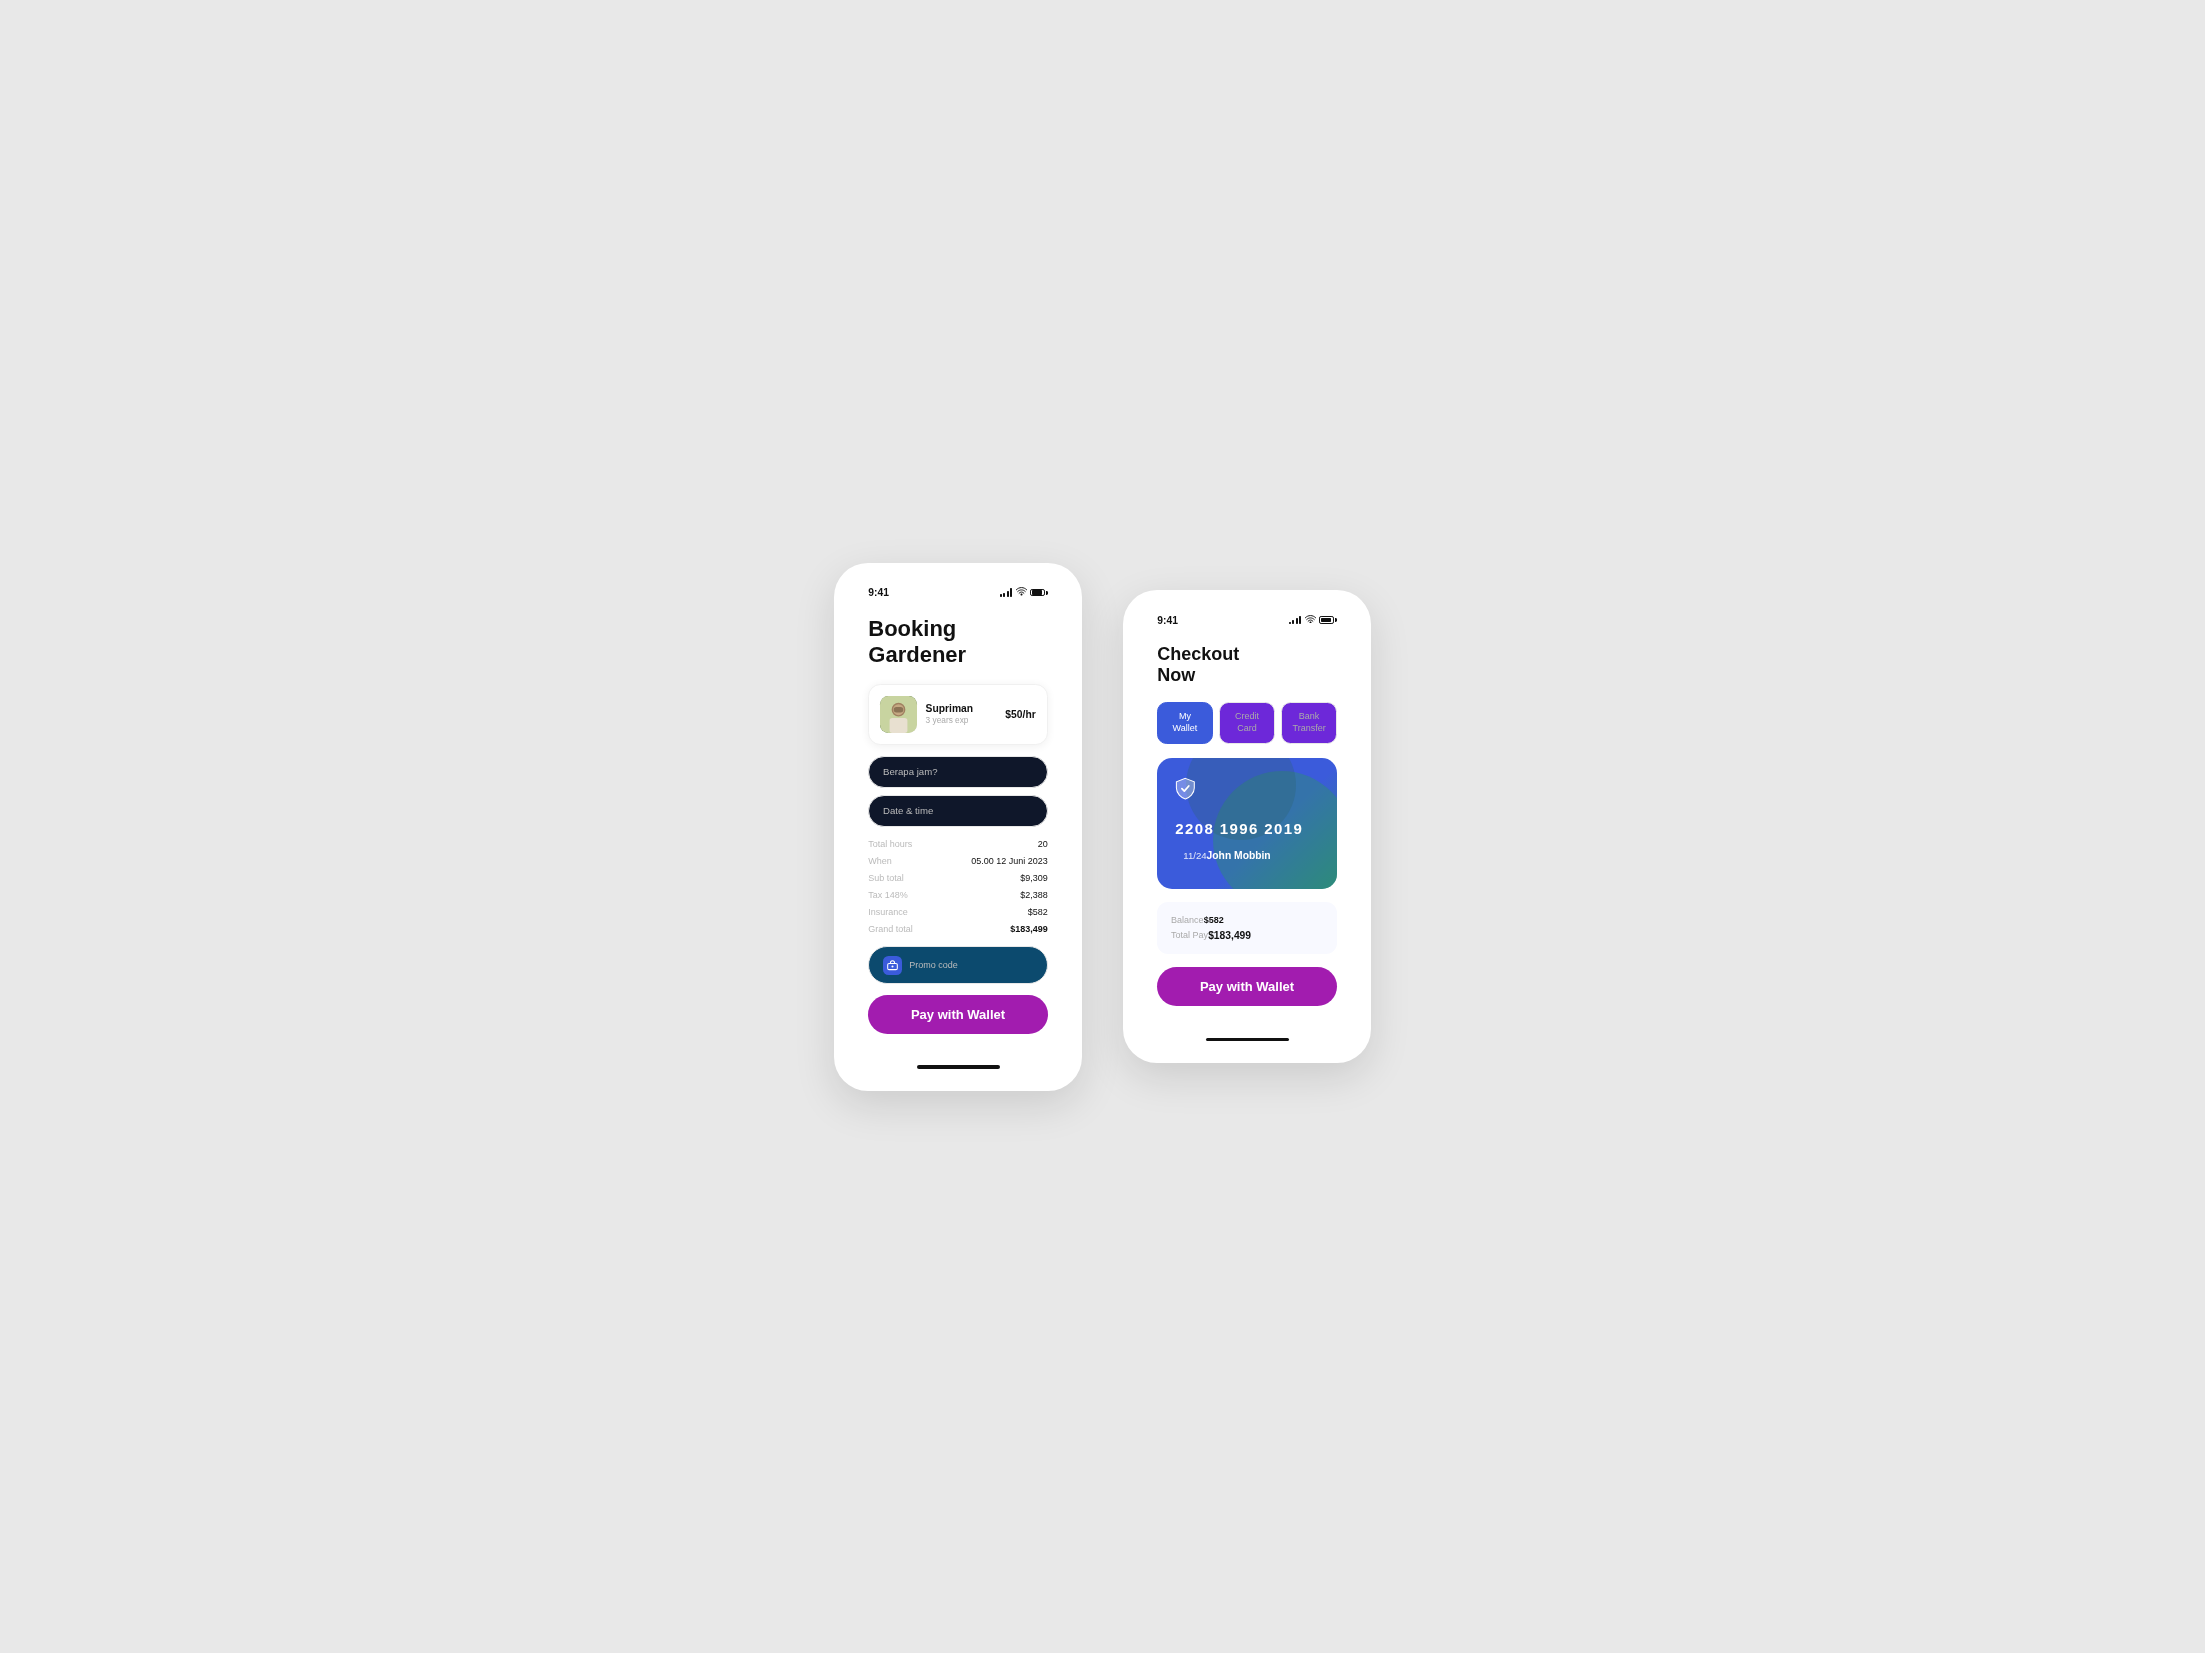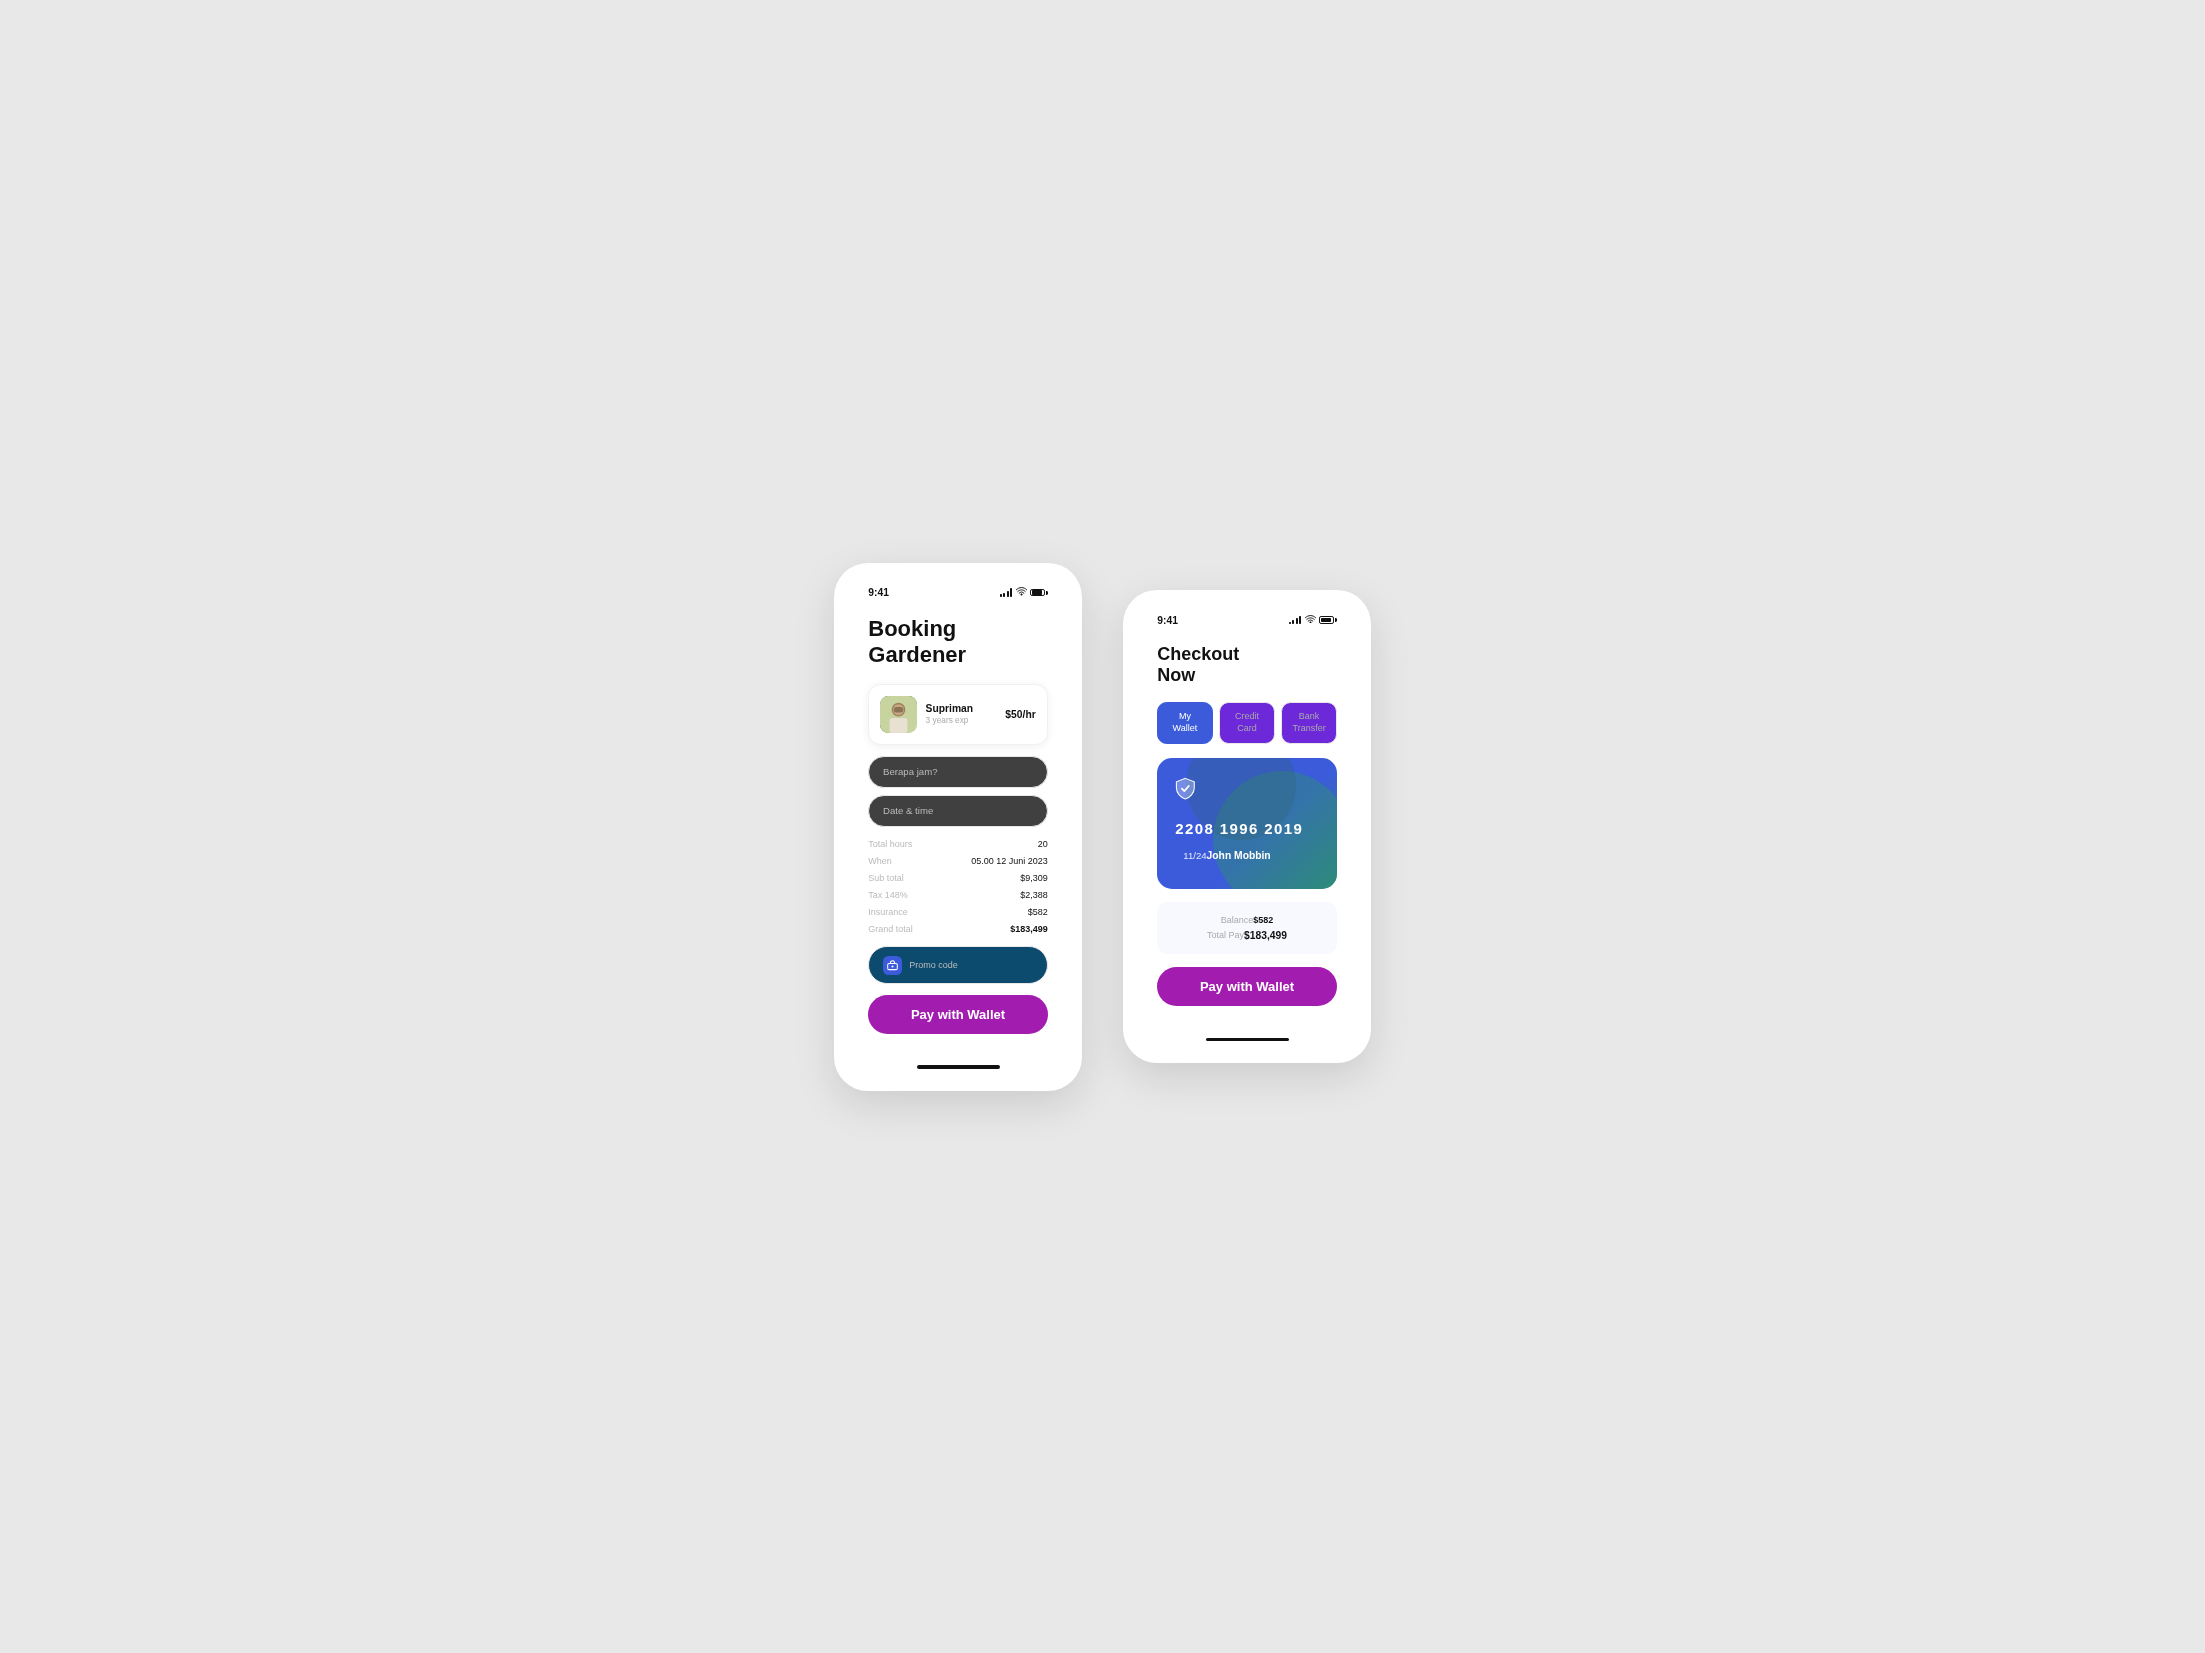--- a/index.html
+++ b/index.html
@@ -148,21 +148,21 @@
       color: #111;
     }
     .input-field {
       border: 1px solid #e8e8e8;
       border-radius: 34px;
       padding: 9.6px 13.8px;
       font-size: 9.6px;
       color: #bbb;
       width: 100%;
       margin-bottom: 6.9px;
-      background: #404040;
+      background: #0f172a;
     }
     .summary-section {
       margin: 12.4px 0;
     }
     .summary-row {
       display: flex;
       justify-content: space-between;
       margin-bottom: 6.9px;
     }
     .summary-label {
@@ -315,21 +315,21 @@
       font-weight: 600;
     }
     .balance-section {
       background: #f8f9ff;
       border-radius: 11px;
       padding: 12.4px 13.8px;
       margin-bottom: 13.8px;
     }
     .balance-row {
       display: flex;
-      justify-content: center;
+      justify-content: flex-start;
       margin-bottom: 5.5px;
     }
     .balance-row:last-child { margin-bottom: 0; }
     .balance-label {
       font-size: 9px;
       color: #aaa;
     }
     .balance-value {
       font-size: 9px;
       font-weight: 600;

